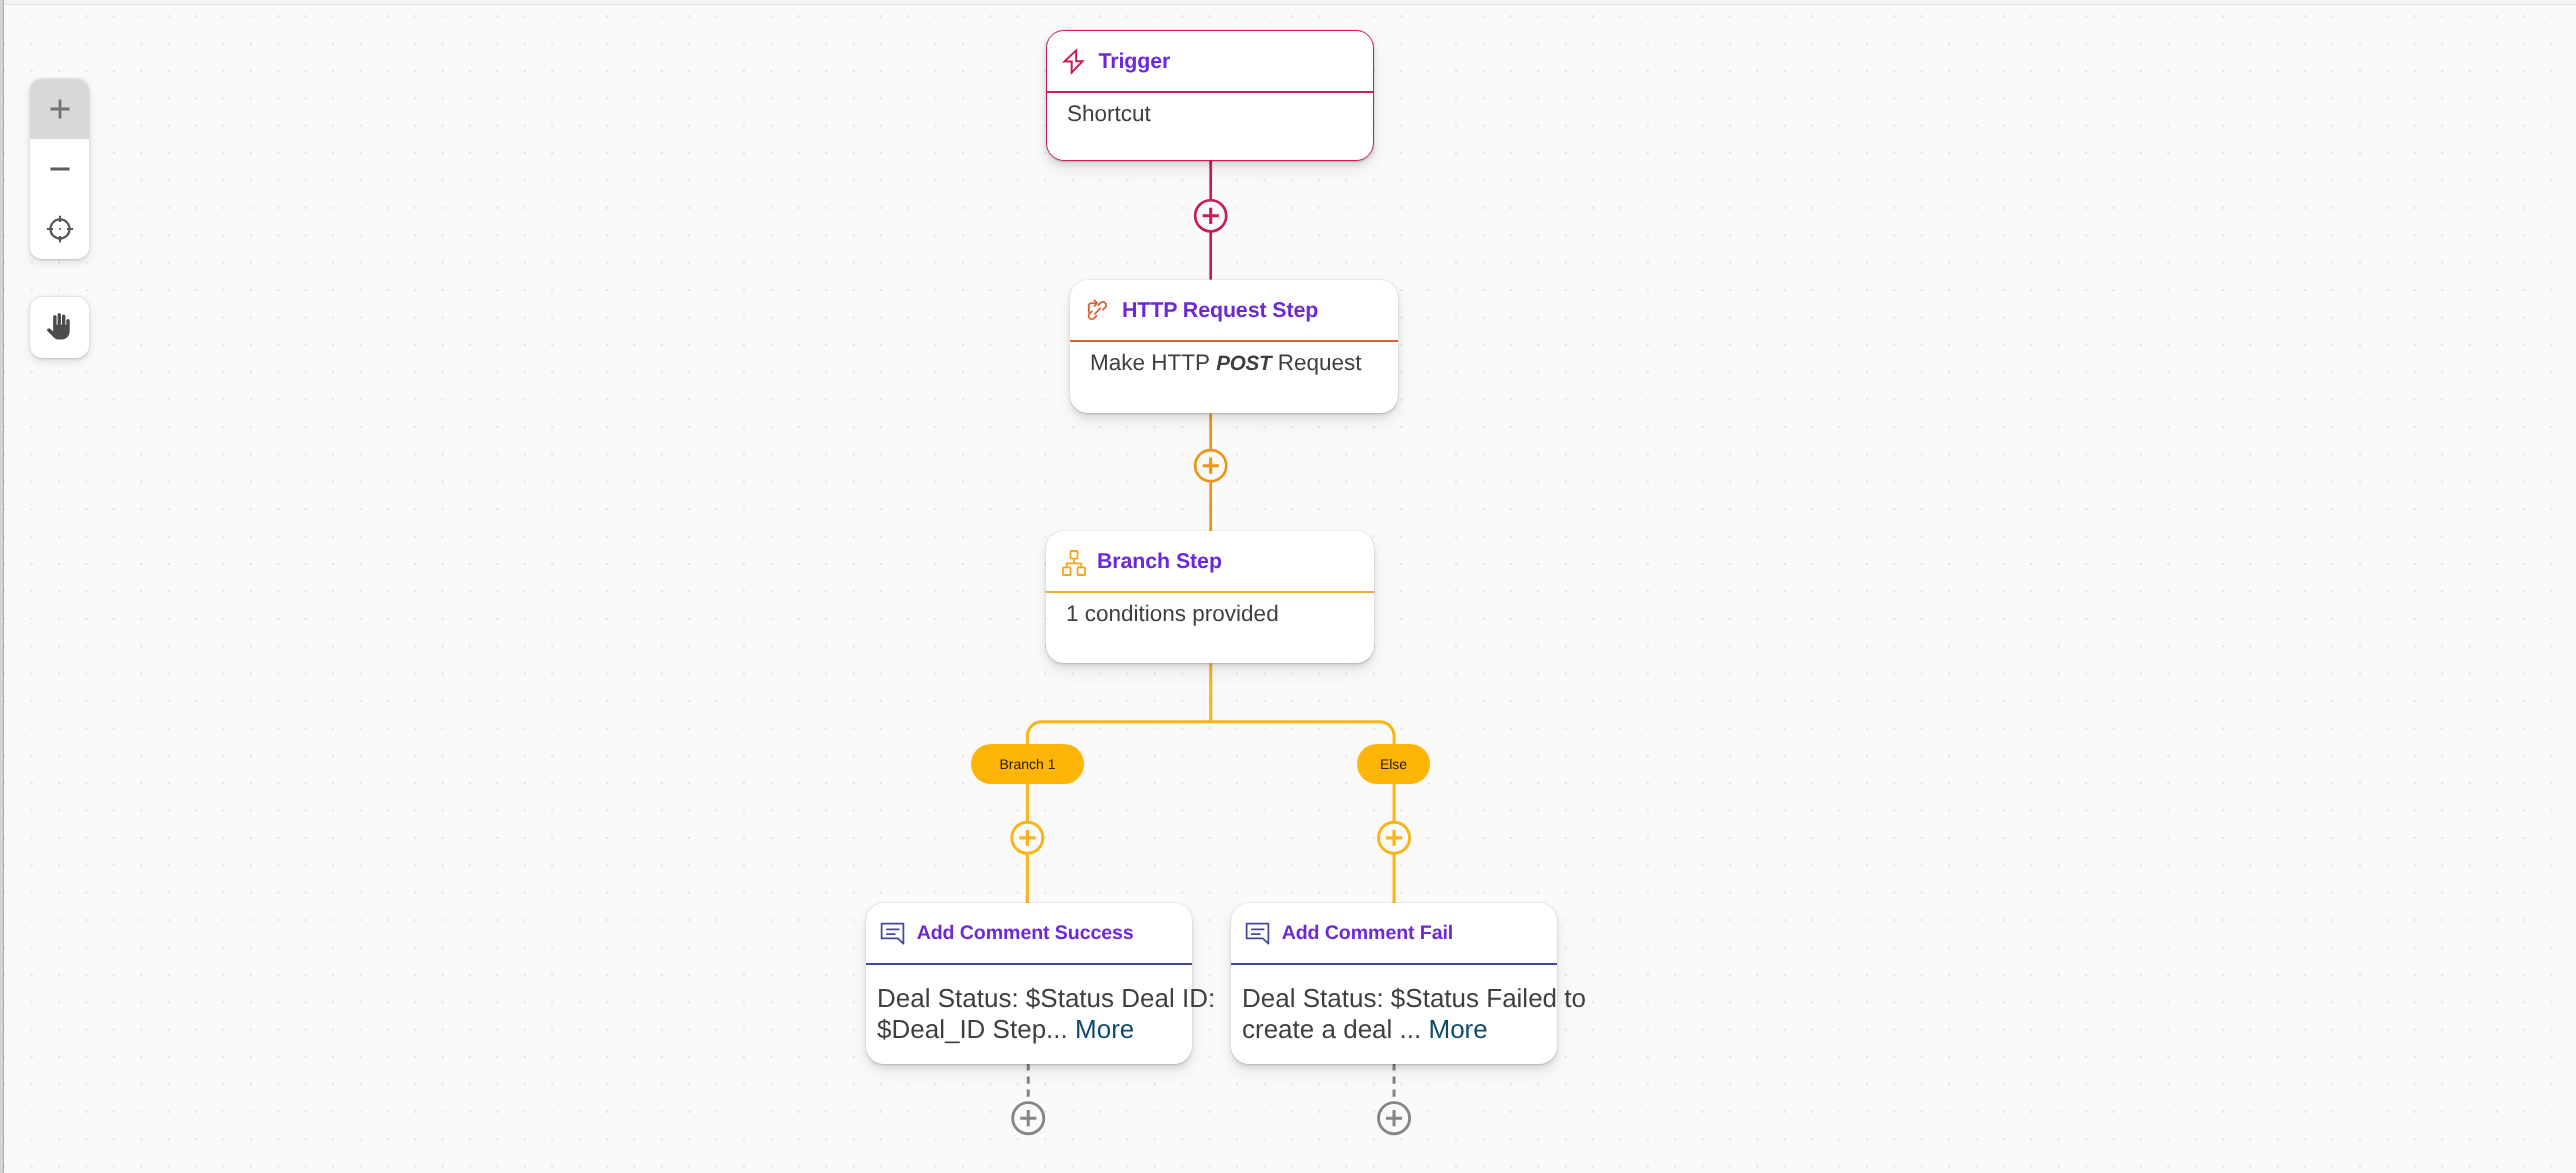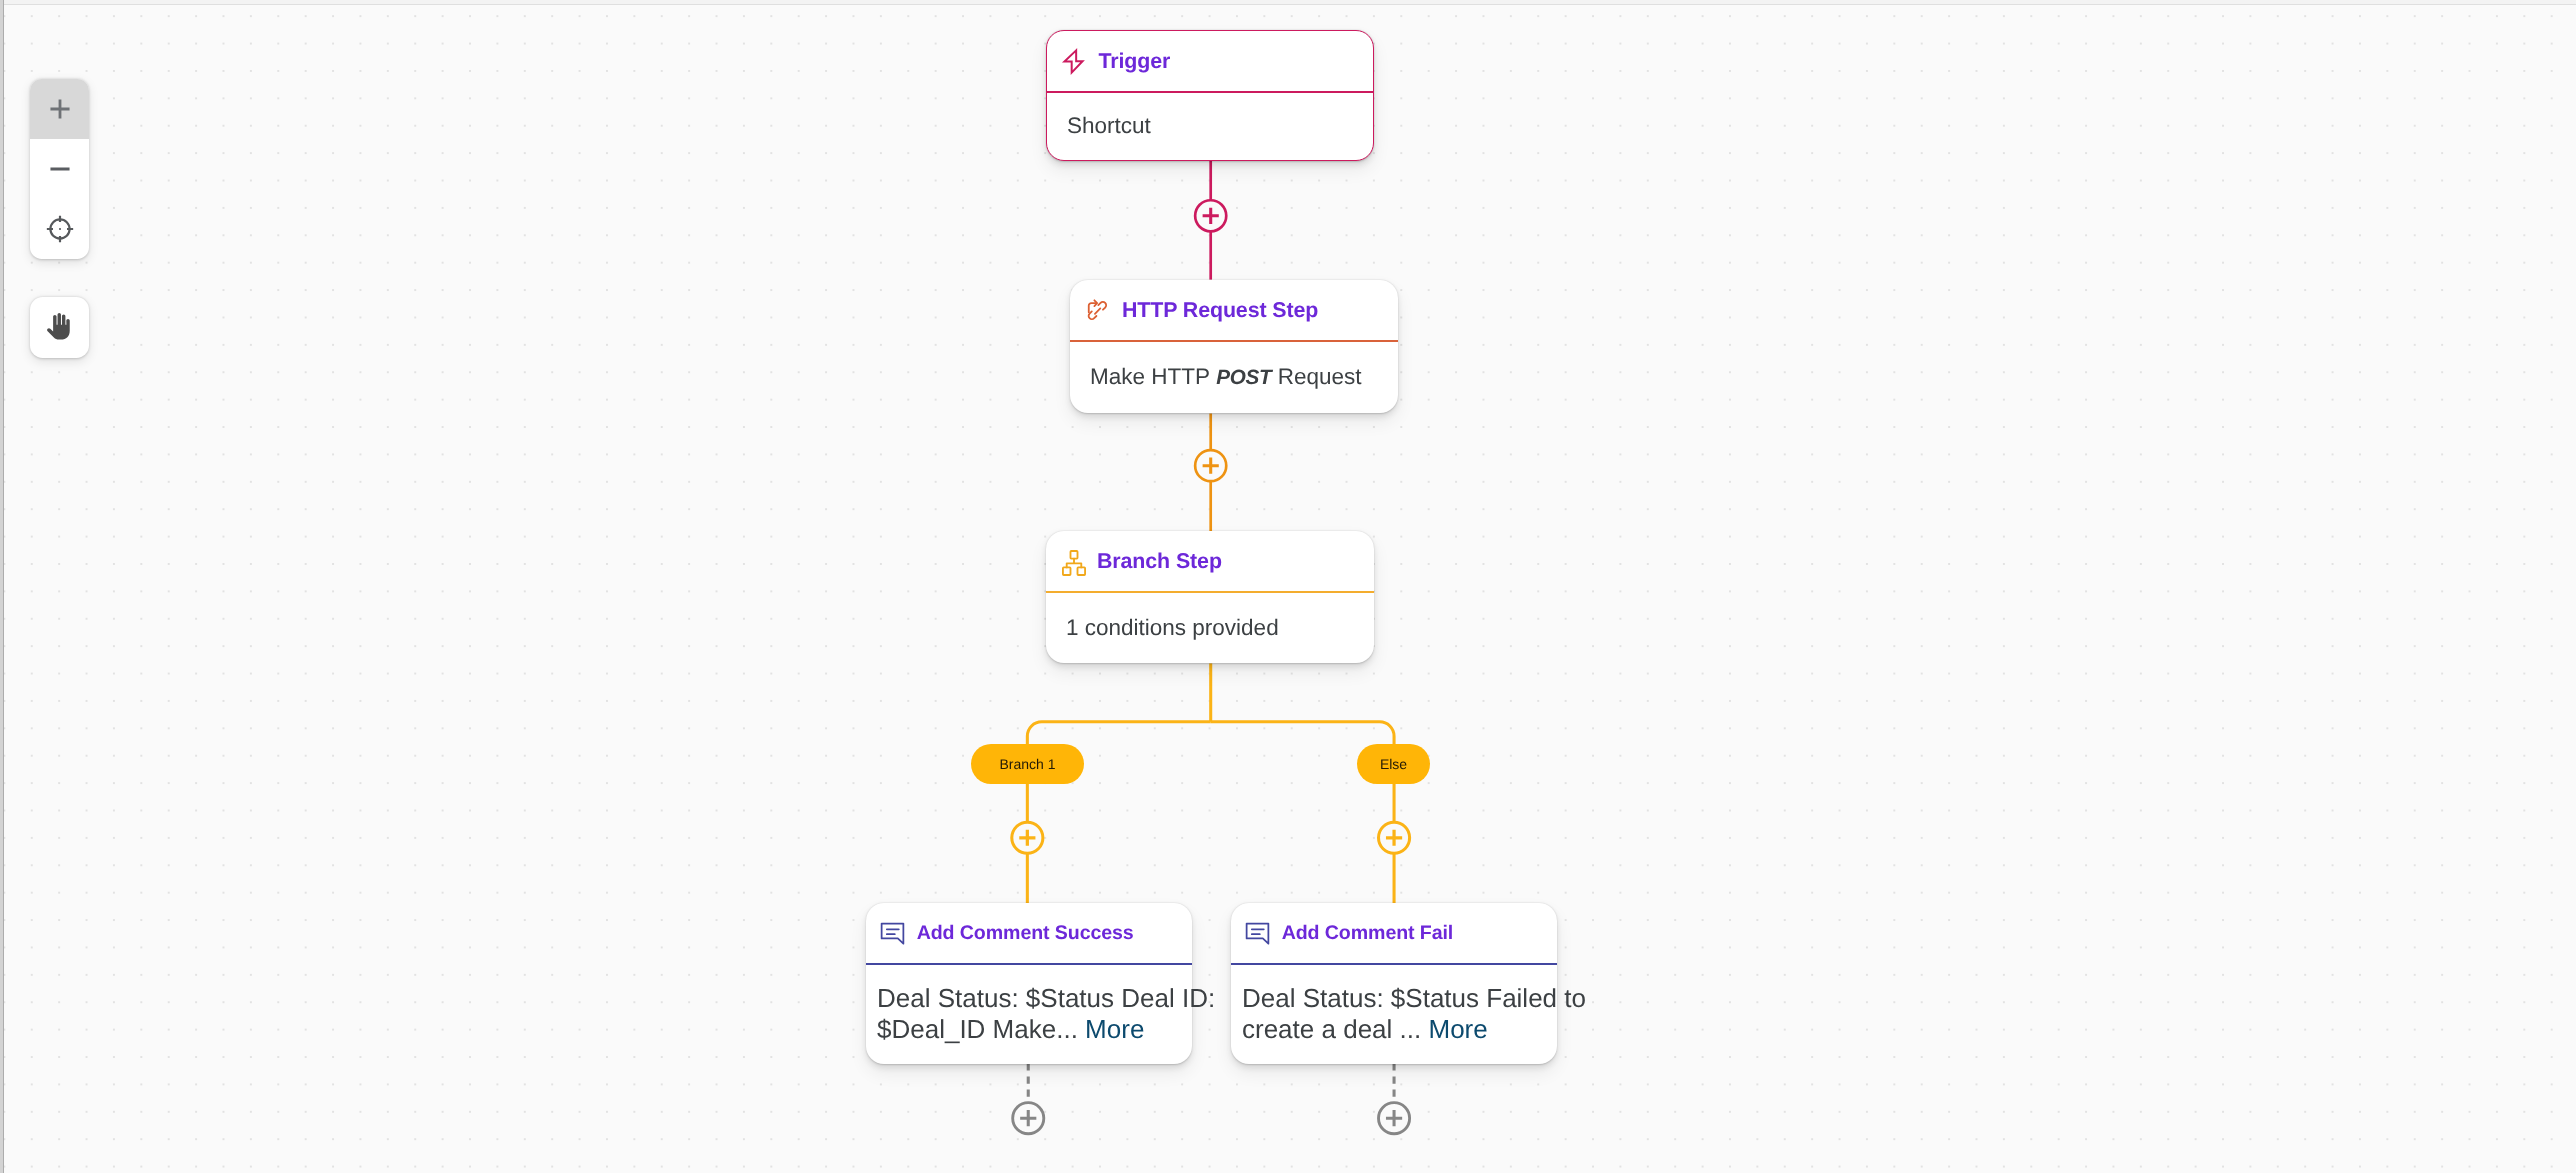--- a/index.html
+++ b/index.html
@@ -18,21 +18,21 @@
   }
   #edges { position:absolute; left:0; top:0; width:2576px; height:1174px; pointer-events:none; }
 
   .node { position:absolute; background:#fff; border-radius:18px;
           box-shadow:0 0.9px 1.8px rgba(0,0,0,0.17), 0 3.6px 6.3px rgba(0,0,0,0.09), 0 9px 18px rgba(0,0,0,0.07); }
   .node.trigger { border:1.8px solid #cc1a5e; }
   .node-head { display:flex; align-items:center; height:60px; padding-left:11.7px; }
   .node.trigger .node-head { height:60px; }
   .node-title { font-size:21.4px; font-weight:bold; color:#6d28d9; margin-left:10.8px; letter-spacing:-0.1px;}
   .node-icon { width:29px; height:29px; display:block; flex:0 0 29px; }
-  .node-body { font-size:22.5px; color:#3c4043; padding:16px 20px; display:flex; align-items:center; height:calc(100% - 62px); }
+  .node-body { font-size:22.5px; color:#3c4043; padding:8px 20px; display:flex; align-items:flex-start; height:calc(100% - 62px); }
   .divider { height:1.8px; }
 
   
   .zoombar { position:absolute; left:30px; top:79px; width:59px; height:180px;
              background:#fff; border-radius:11.7px; overflow:hidden;
              box-shadow:0 0.9px 2.7px rgba(0,0,0,0.18), 0 3.6px 10.8px rgba(0,0,0,0.10); }
   .zbtn { width:59px; height:60px; display:flex; align-items:center; justify-content:center; }
   .zbtn.active { background:#d8d8d8; }
   .handbtn { position:absolute; left:30px; top:297px; width:59px; height:61px; background:#fff;
              border-radius:12.6px; display:flex; align-items:center; justify-content:center;
@@ -182,21 +182,21 @@
 <div class="node cmt" id="n-cs">
   <div class="node-head">
     <svg class="node-icon" viewBox="0 0 24 24" fill="none" stroke="#4347a0" stroke-width="1.45" stroke-linejoin="round" stroke-linecap="round">
       <path d="M3.0 3.8h18.0v16.6l-4.6-4.3H3.0z"></path>
       <path d="M7.3 8.5h9.9M7.3 12.6h6.6"></path>
     </svg>
     <span class="node-title">Add Comment Success</span>
   </div>
   <div class="divider" style="background: rgb(67, 71, 160);"></div>
   <div class="node-body cmt-body">
-    <div class="cmt-lines"><span>Deal Status: $Status Deal ID:</span><br><span>$Deal_ID Make...</span> <a class="more" href="#">More</a></div>
+    <div class="cmt-lines"><span>Deal Status: $Status Deal ID:</span><br><span>$Deal_ID Step...</span> <a class="more" href="#">More</a></div>
   </div>
 </div>
 
 <div class="node cmt" id="n-cf">
   <div class="node-head">
     <svg class="node-icon" viewBox="0 0 24 24" fill="none" stroke="#4347a0" stroke-width="1.45" stroke-linejoin="round" stroke-linecap="round">
       <path d="M3.0 3.8h18.0v16.6l-4.6-4.3H3.0z"></path>
       <path d="M7.3 8.5h9.9M7.3 12.6h6.6"></path>
     </svg>
     <span class="node-title">Add Comment Fail</span>

